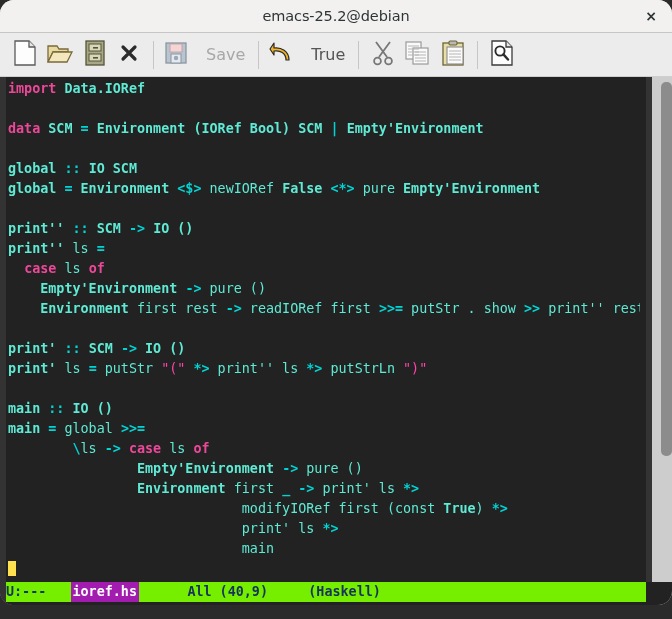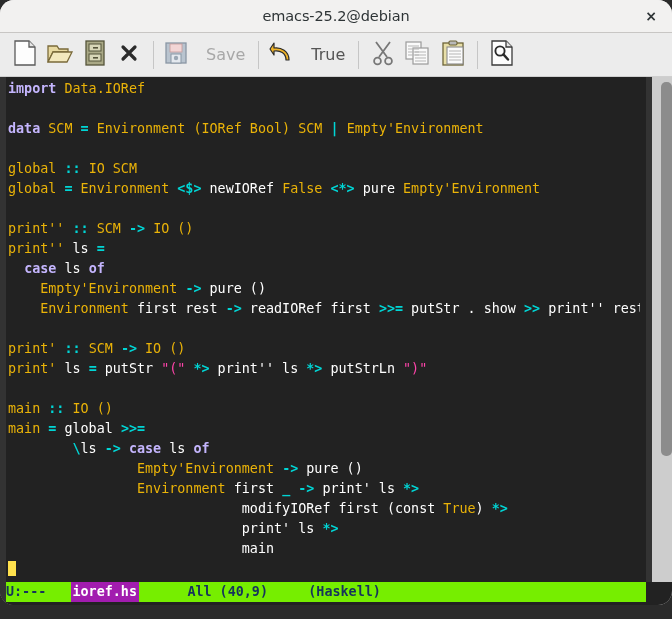--- a/index.html
+++ b/index.html
@@ -111,24 +111,24 @@
     font-family: "DejaVu Sans Mono", monospace;
     font-size: 13.4px;
     line-height: 20px;
     white-space: pre;
     color: #d6d6d6;
     padding-left: 2px;
   }
   .code .line { height: 20px; }
 
   
-  .kw     { color: #c4b5fd; font-weight: bold; }  
-  .ty     { color: #eab308; font-weight: normal; }  
+  .kw     { color: #ec4899; font-weight: bold; }  
+  .ty     { color: #5eead4; font-weight: bold; }  
   .op     { color: #00d5d5; font-weight: bold; }  
-  .pl     { color: #ffffff; }                     
+  .pl     { color: #5eead4; }                     
   .str    { color: #ff44aa; }                     
   .cursor {
     display: inline-block;
     width: 8px; height: 15px;
     background: #ffe14d;
     vertical-align: -3px;
   }
 
   
   .scroll-track {

